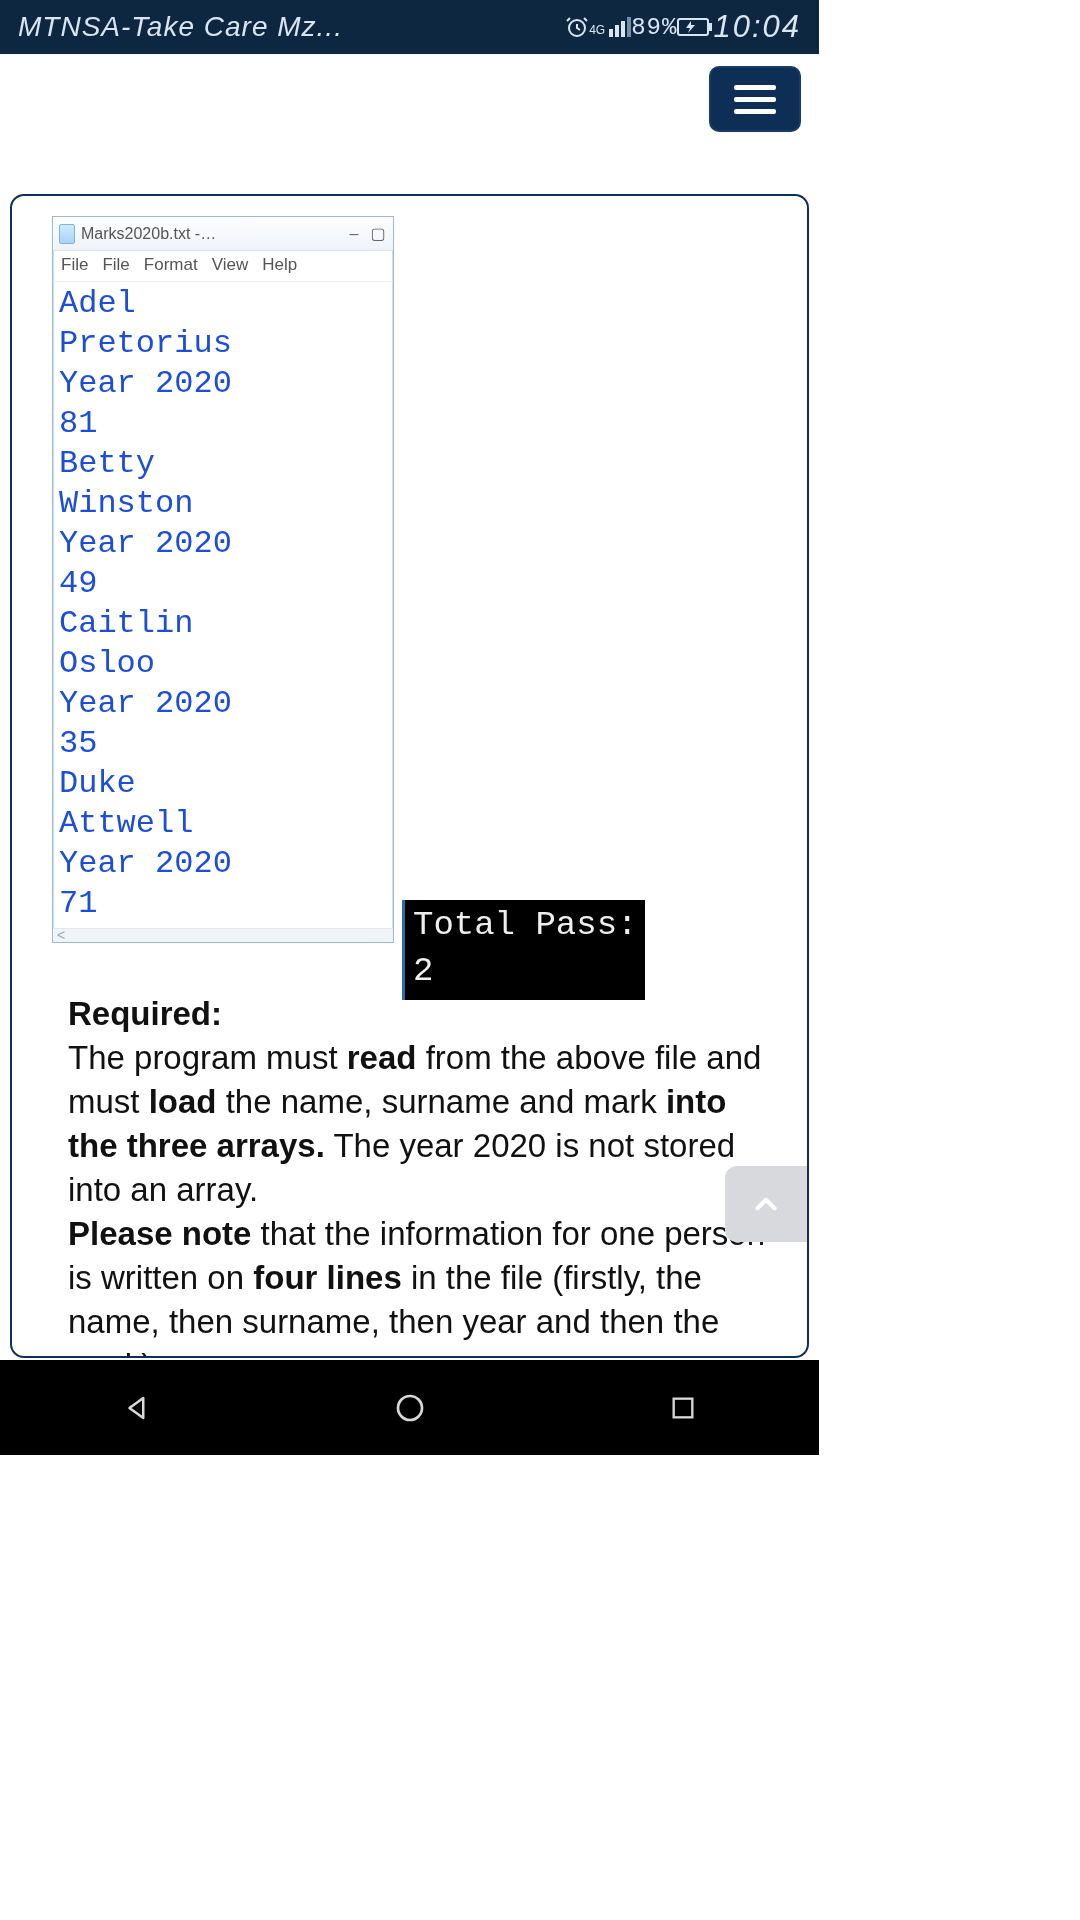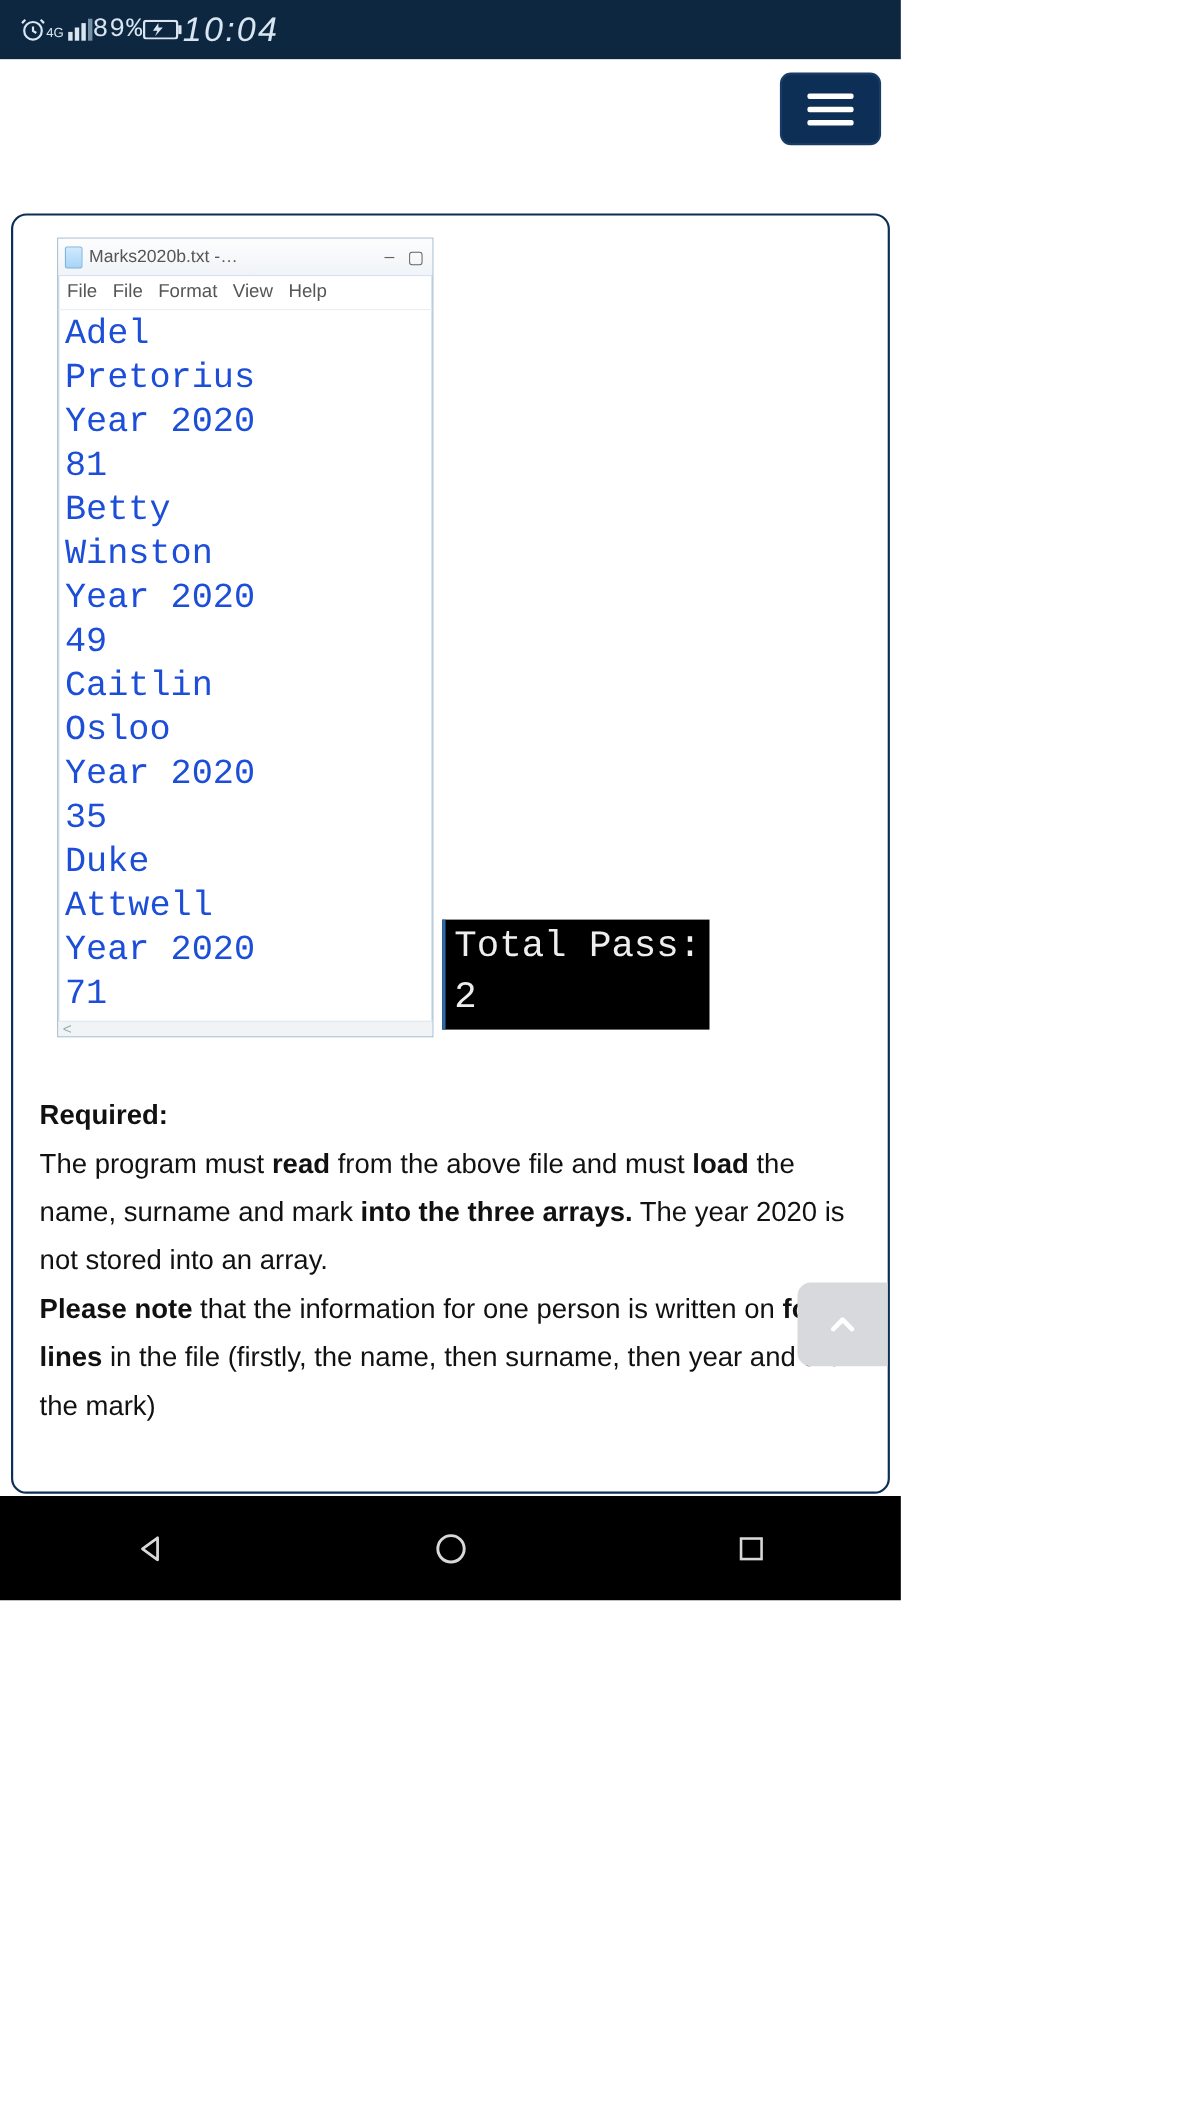--- a/index.html
+++ b/index.html
@@ -141,35 +141,35 @@
   }
   .np-scroll::before{
     content:"<";
     position:absolute; left:4px; top:-2px;
     color:#9aa; font-size:14px;
   }
 
   .console {
     position: absolute;
     left: 390px;
-    top: 640px;
+    top: 704px;
     background: #000;
     color: #eee;
     font-family: Consolas, "Courier New", monospace;
     font-size: 34px;
     line-height: 46px;
     padding: 2px 8px 6px 8px;
     border-left: 3px solid #2e6aa8;
     white-space: pre;
   }
 
   
   .instr {
-    padding: 6px 28px 0 24px;
-    font-size: 25px;
+    padding: 6px 28px 0 56px;
+    font-size: 33px;
     line-height: 44px;
     color: #111;
   }
   .instr b { font-weight: 700; }
 
   
   .fab {
     position: absolute;
     right: 0px;
     top: 970px;
@@ -193,20 +193,21 @@
     align-items: center;
     justify-content: space-around;
     color: #d8d8d8;
   }
   .nav-btn { width:40px; height:40px; display:flex; align-items:center; justify-content:center; }
 </style>
 </head>
 <body>
 
 <div class="statusbar">
+  <div class="title">MTNSA-Take Care Mz...</div>
   <div class="right">
     <span class="alarm-ico">
       <svg width="24" height="24" viewBox="0 0 24 24" fill="none" stroke="#d9e6f2" stroke-width="2">
         <circle cx="12" cy="13" r="8"></circle>
           <path d="M12 9v4l3 2"></path>
           <path d="M5 3l-3 3M19 3l3 3"></path>
       </svg>
     </span>
     <span style="display:flex;align-items:flex-end;gap:2px;">
       <span class="sig-label">4G</span>

